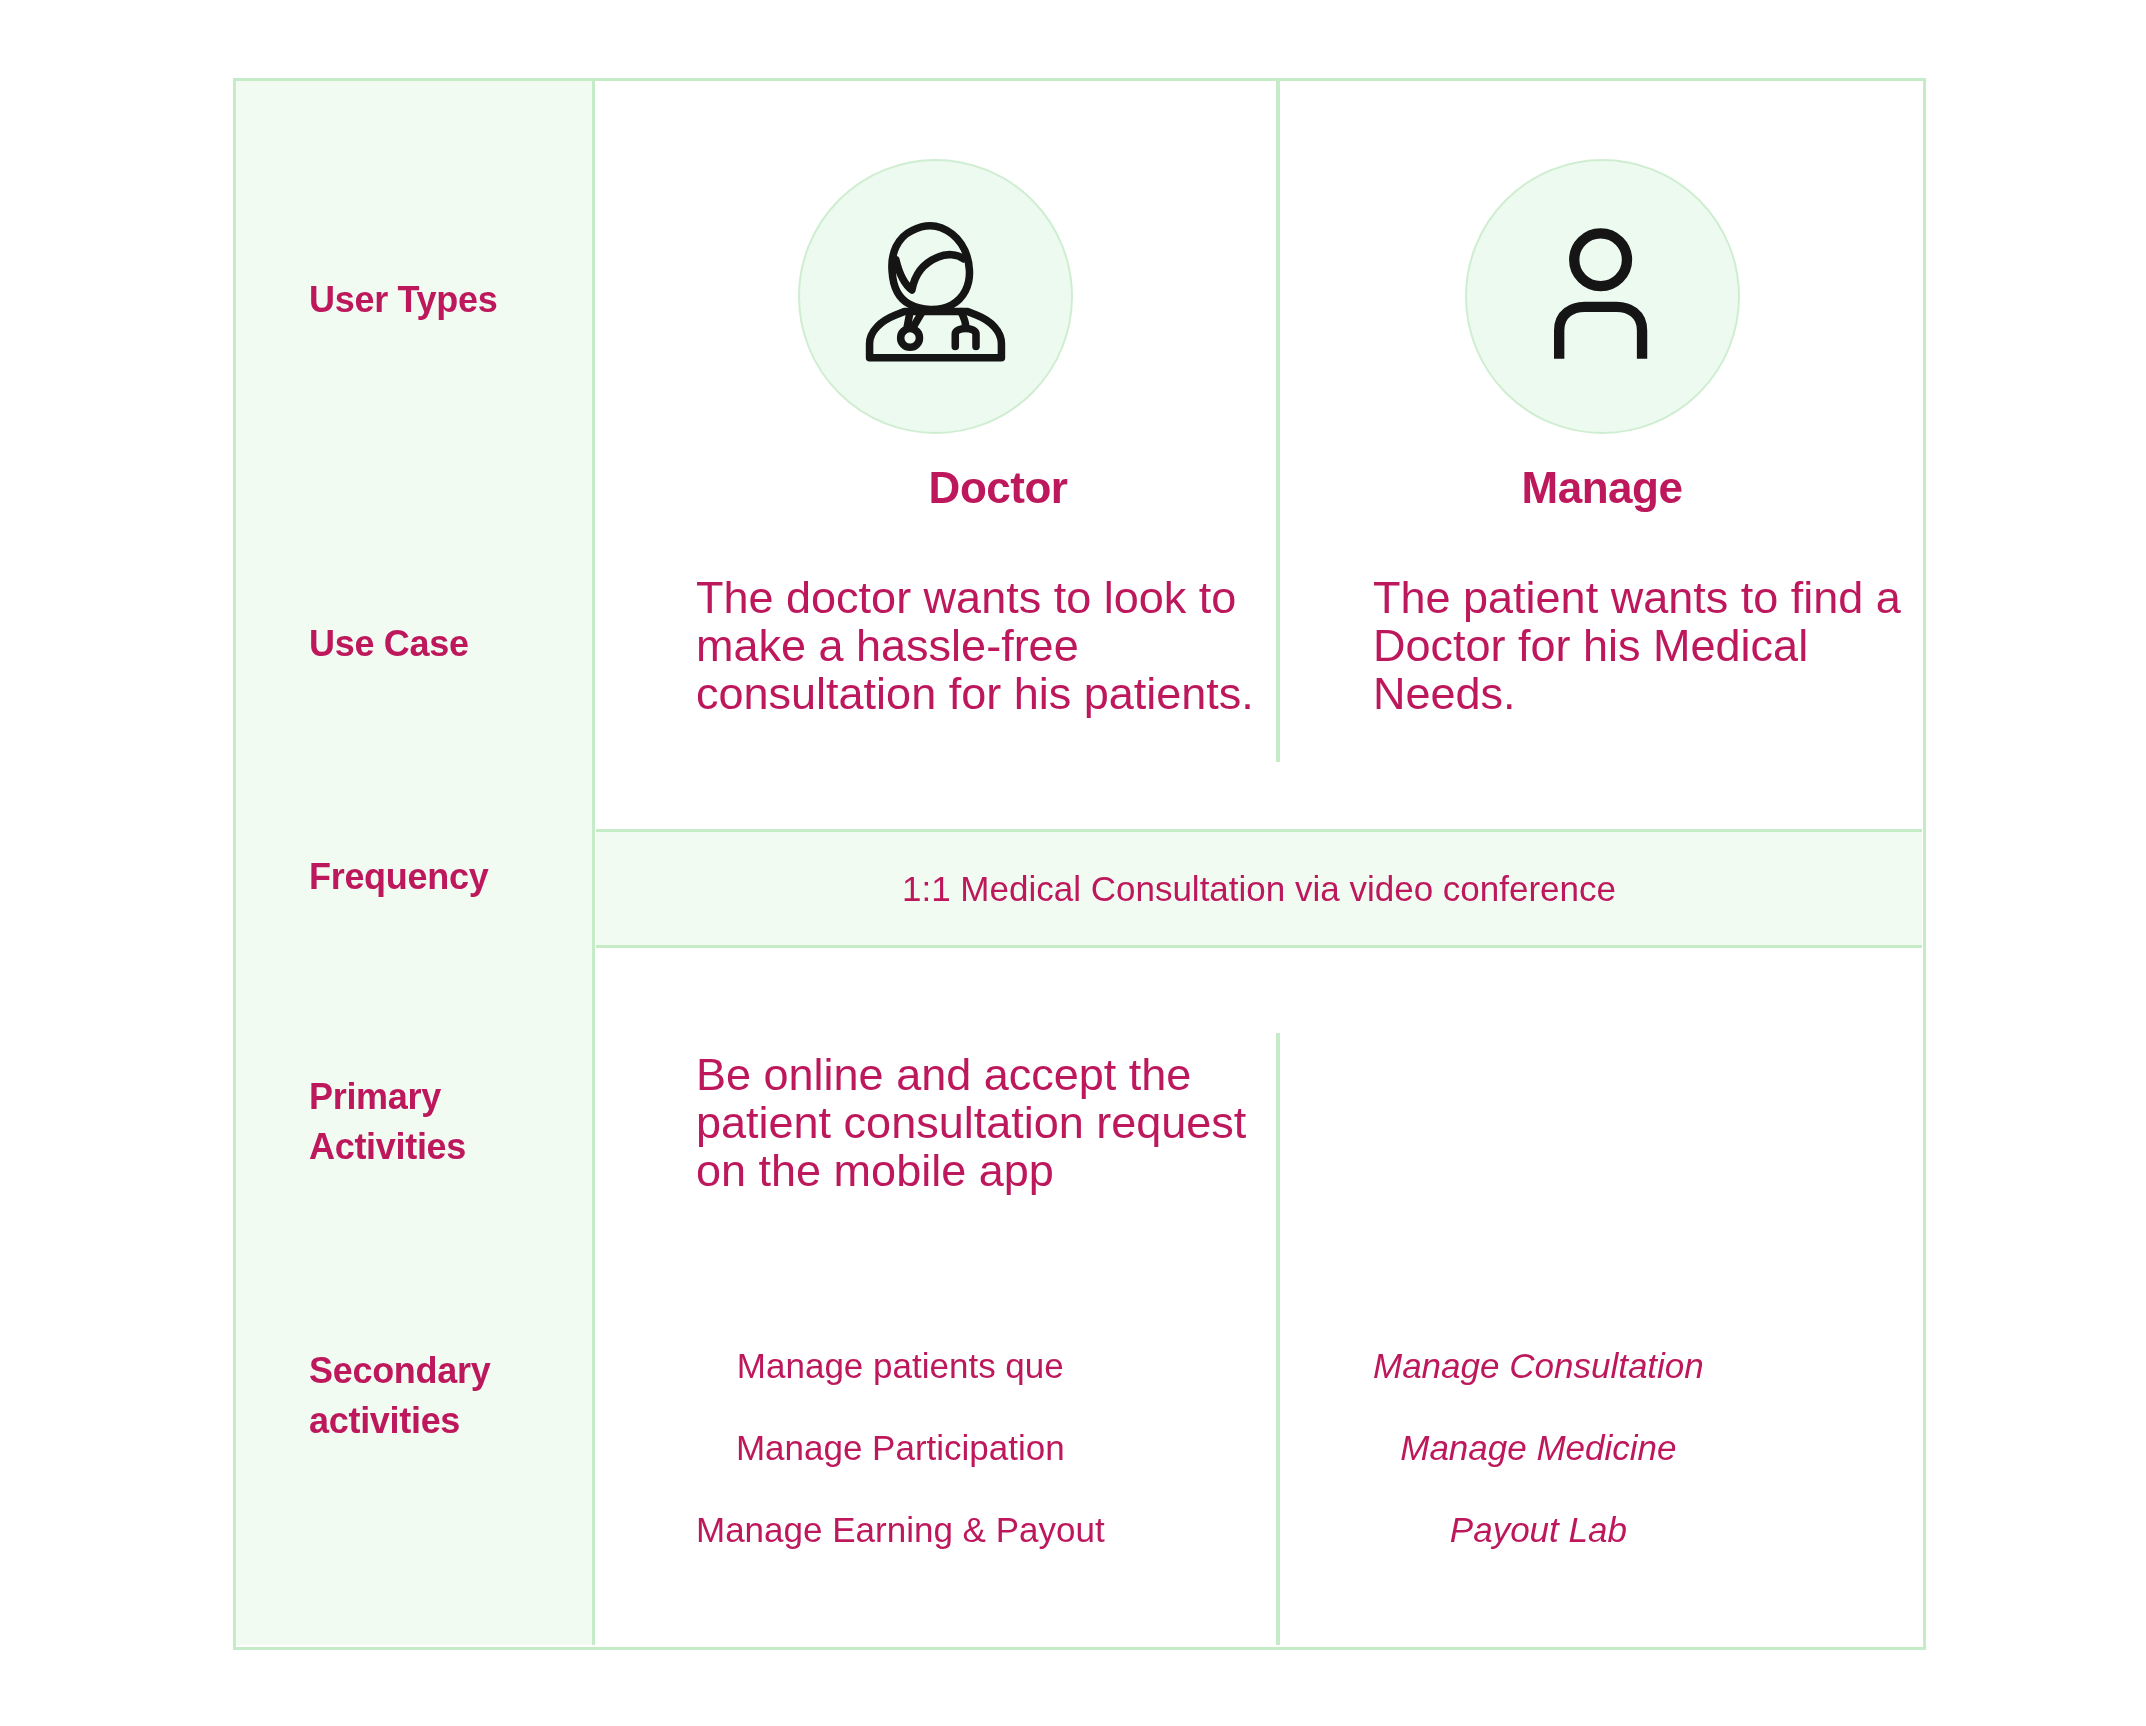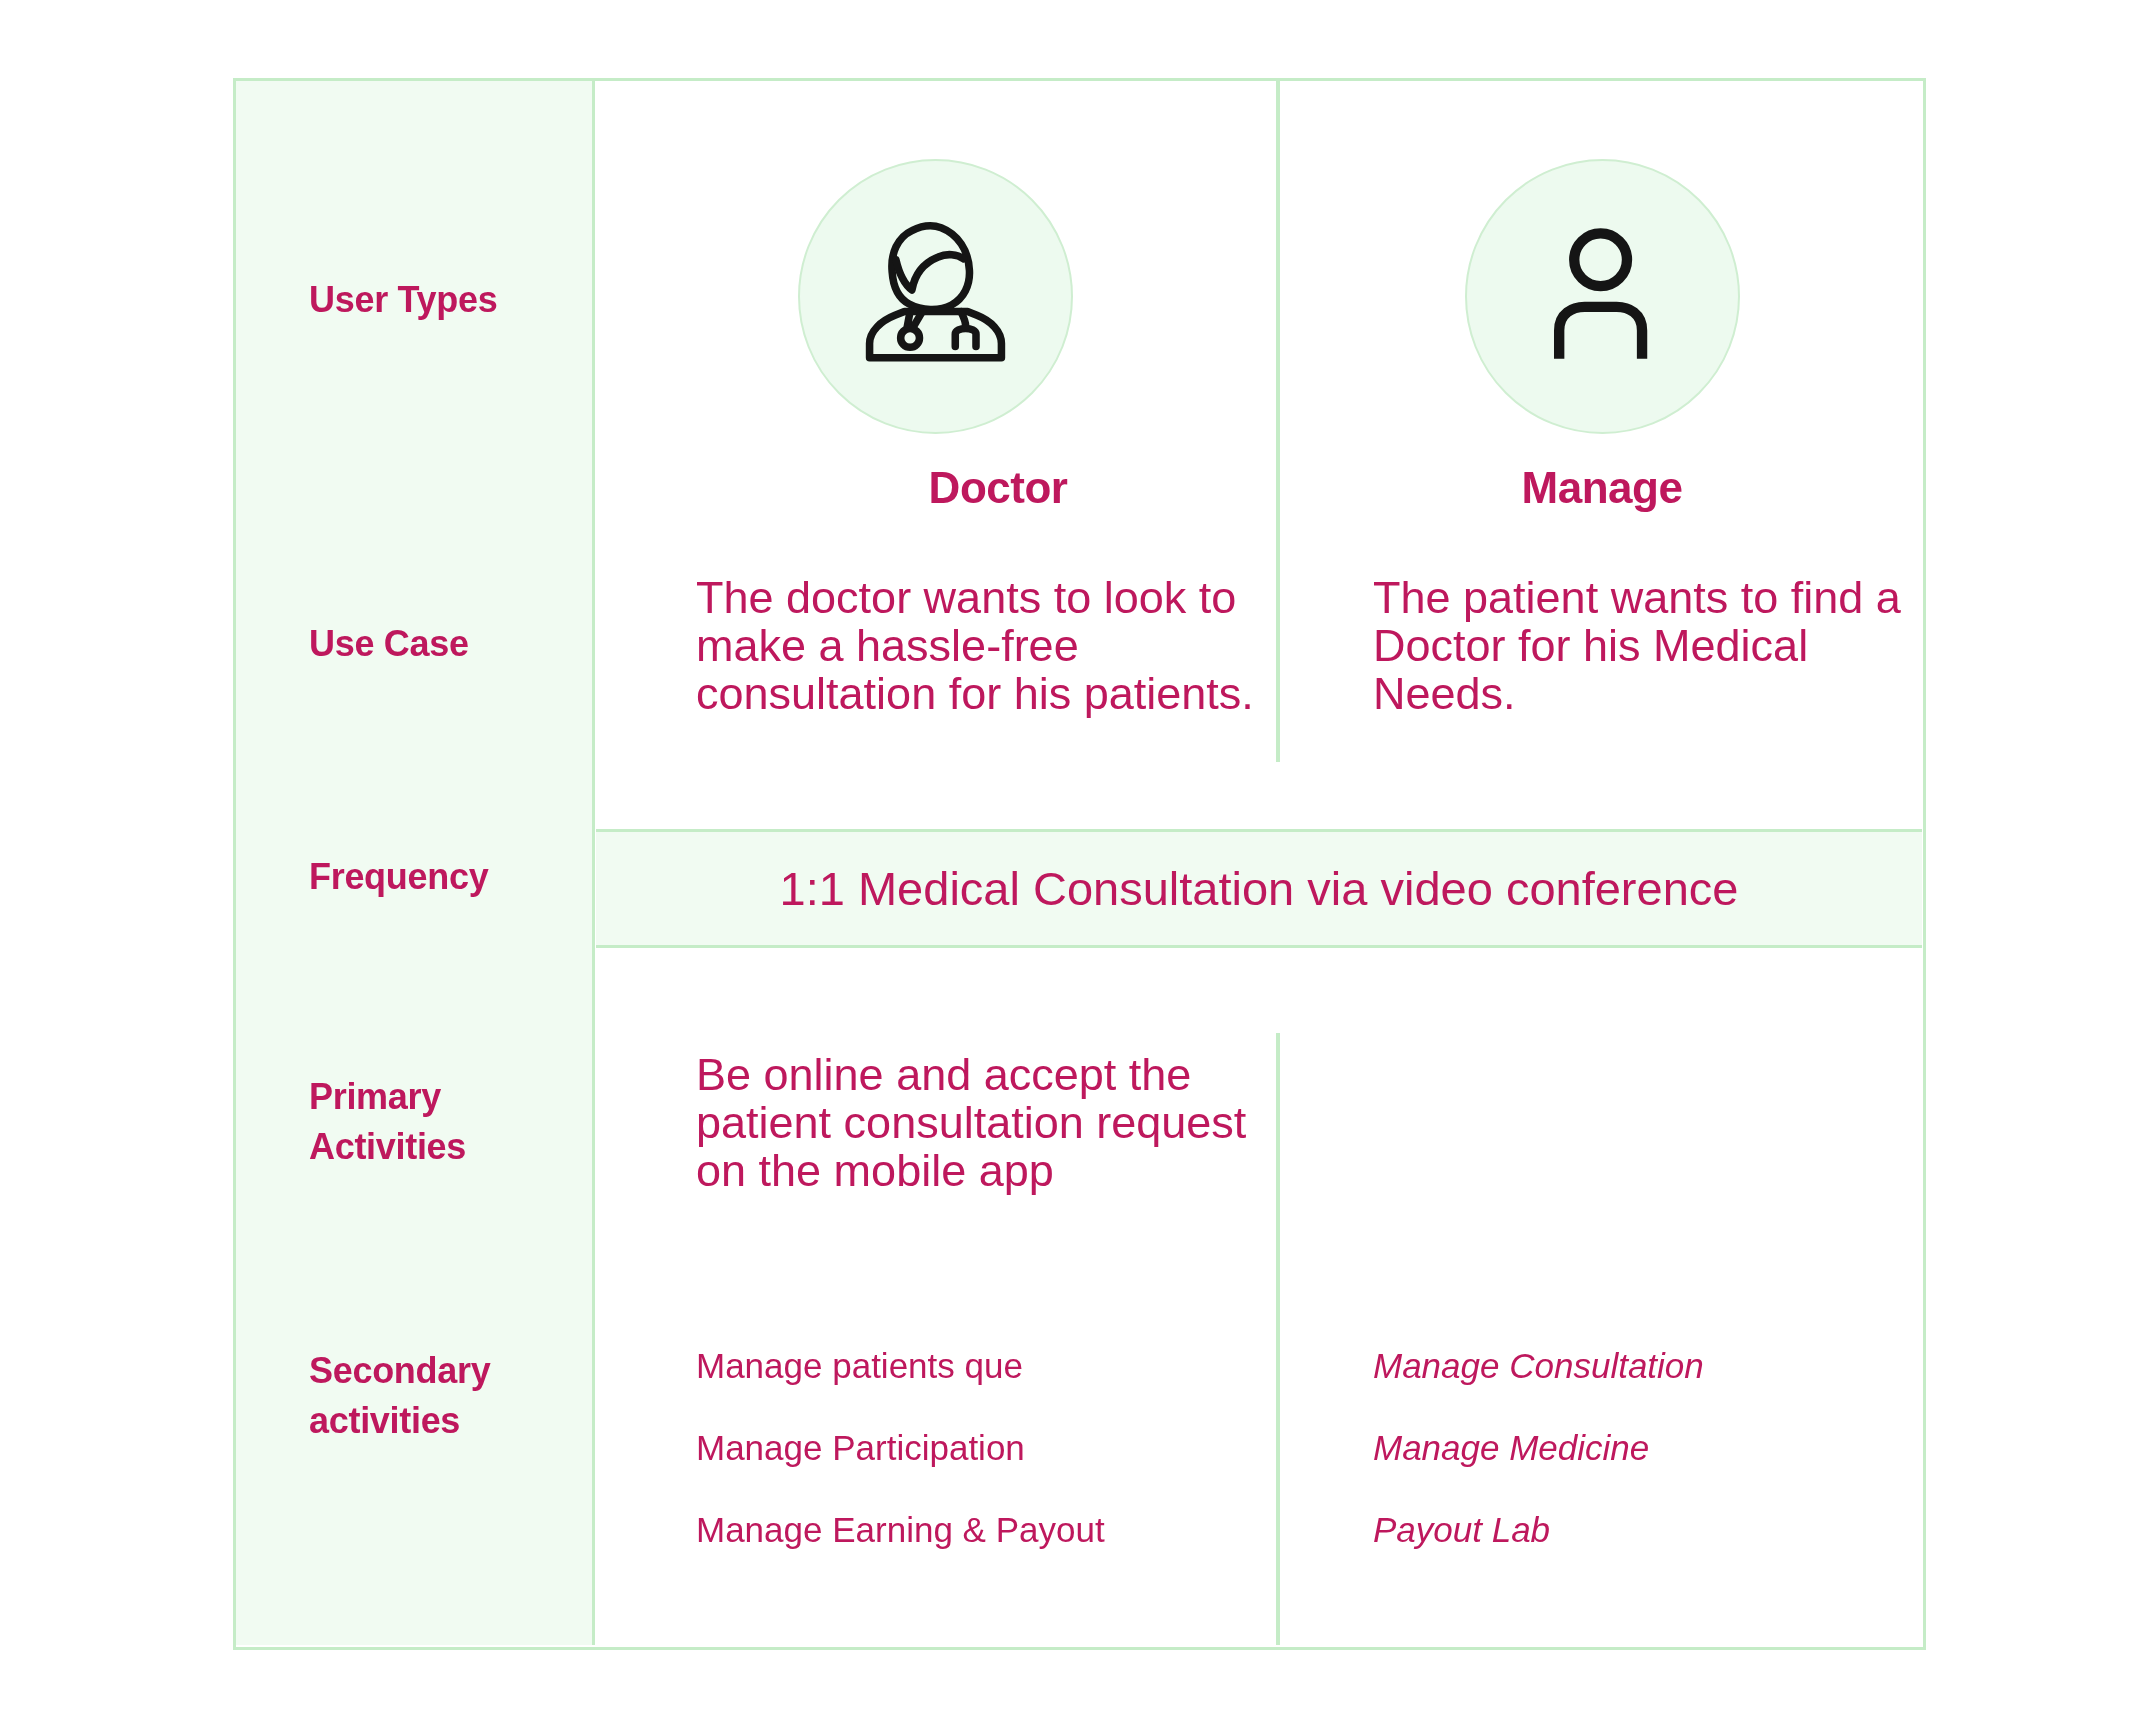--- a/index.html
+++ b/index.html
@@ -31,21 +31,21 @@
   .vdiv-top{top:0;height:681px;}
   .vdiv-bottom{top:952px;height:612px;}
 
   
   .freq-band{
     position:absolute;left:360px;top:748px;width:1326px;height:119px;
     box-sizing:border-box;background:#f1fbf2;
     border-top:3.8px solid #c5ecc7;border-bottom:3.8px solid #c5ecc7;
     display:flex;align-items:center;justify-content:center;
   }
-  .freq-text{font-size:47px;}
+  .freq-text{font-size:35px;}
 
   
   .avatar{
     position:absolute;top:78px;width:275px;height:275px;border-radius:50%;
     background:#edfaef;border:2.8px solid #cfeed1;box-sizing:border-box;
     display:flex;align-items:center;justify-content:center;
   }
   .avatar-doctor{left:562px;}
   .avatar-patient{left:1229px;}
   .avatar svg{display:block;}
@@ -61,21 +61,21 @@
     position:absolute;font-size:45px;line-height:48px;white-space:pre-line;
   }
   .usecase-doctor{left:460px;top:493px;width:584px;}
   .usecase-patient{left:1137px;top:493px;width:537px;}
   .primary-doctor{left:460px;top:970px;width:584px;}
   .primary-patient{left:1137px;top:970px;width:537px;}
 
   .sec-list{position:absolute;top:1261px;font-size:35px;line-height:48px;}
   .sec-doctor{left:460px;}
   .sec-patient{left:1137px;font-style:italic;}
-  .sec-item{margin-bottom:34px;}
+  .sec-item{margin-bottom:34px;text-align:center;}
 </style>
 </head>
 <body>
 
 <div class="canvas">
   <div class="tbl">
 
     <div class="label-col">
       <div class="row-label lbl-user">User Types</div>
       <div class="row-label lbl-usecase">Use Case</div>

